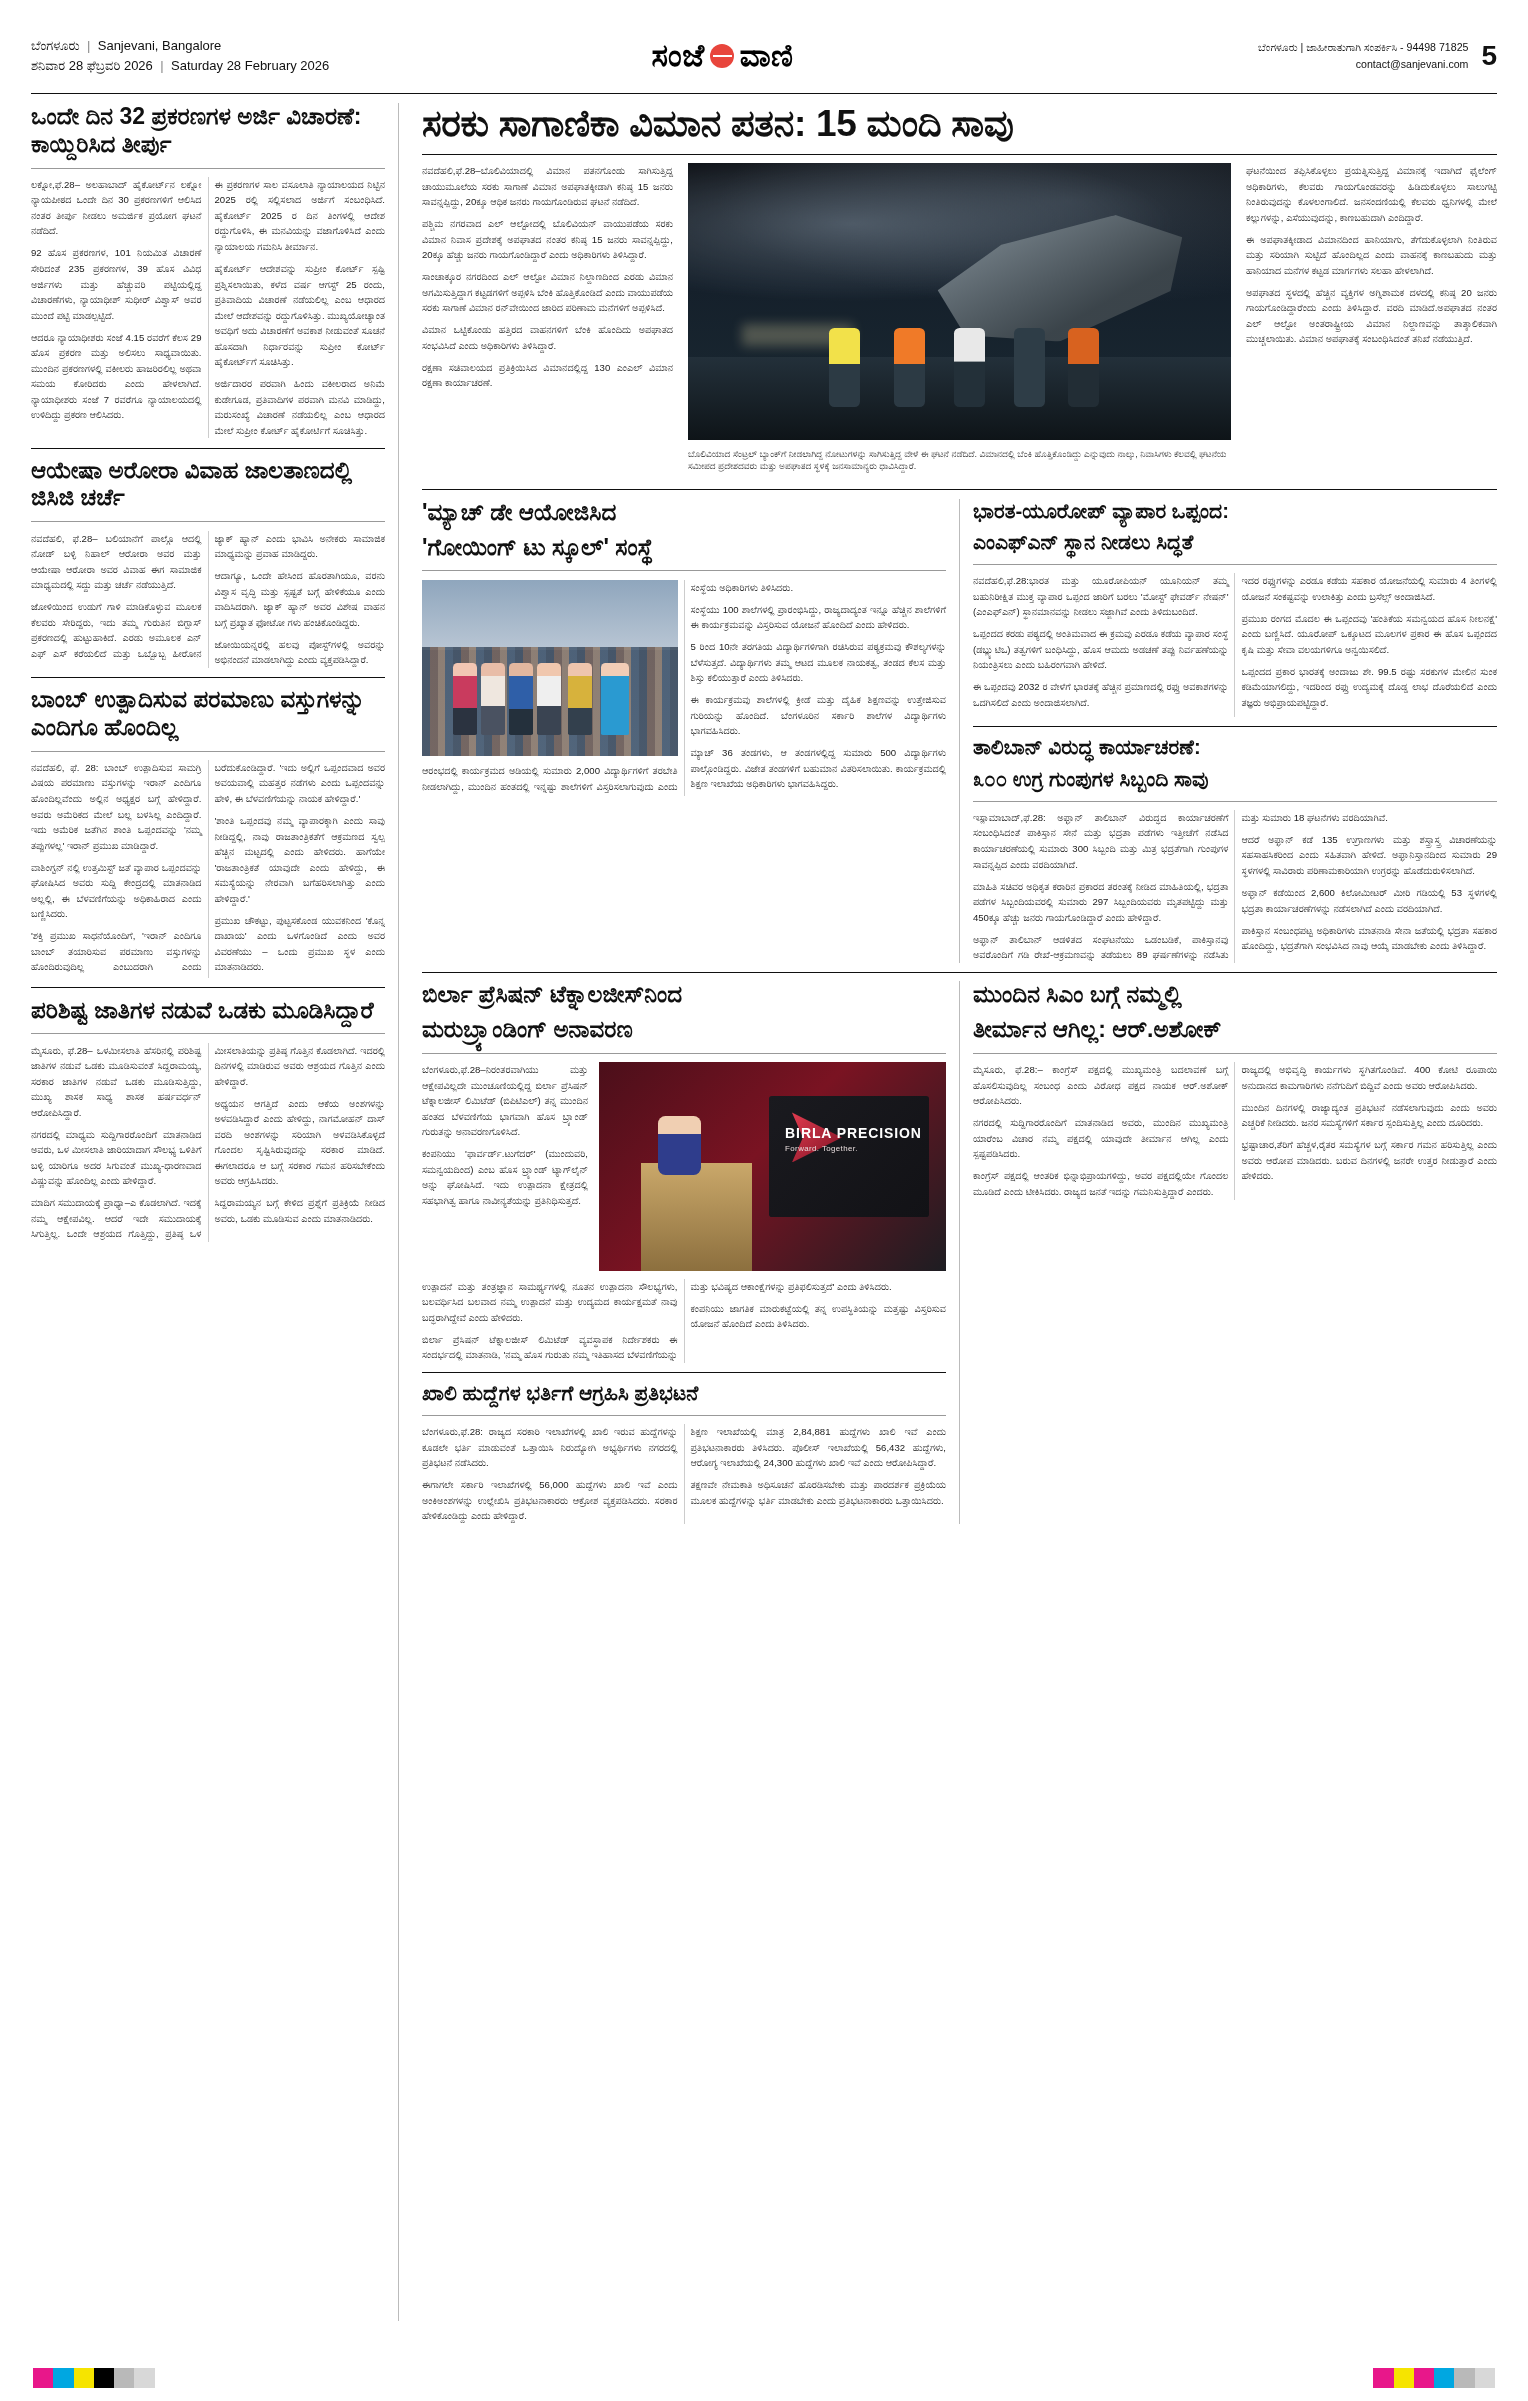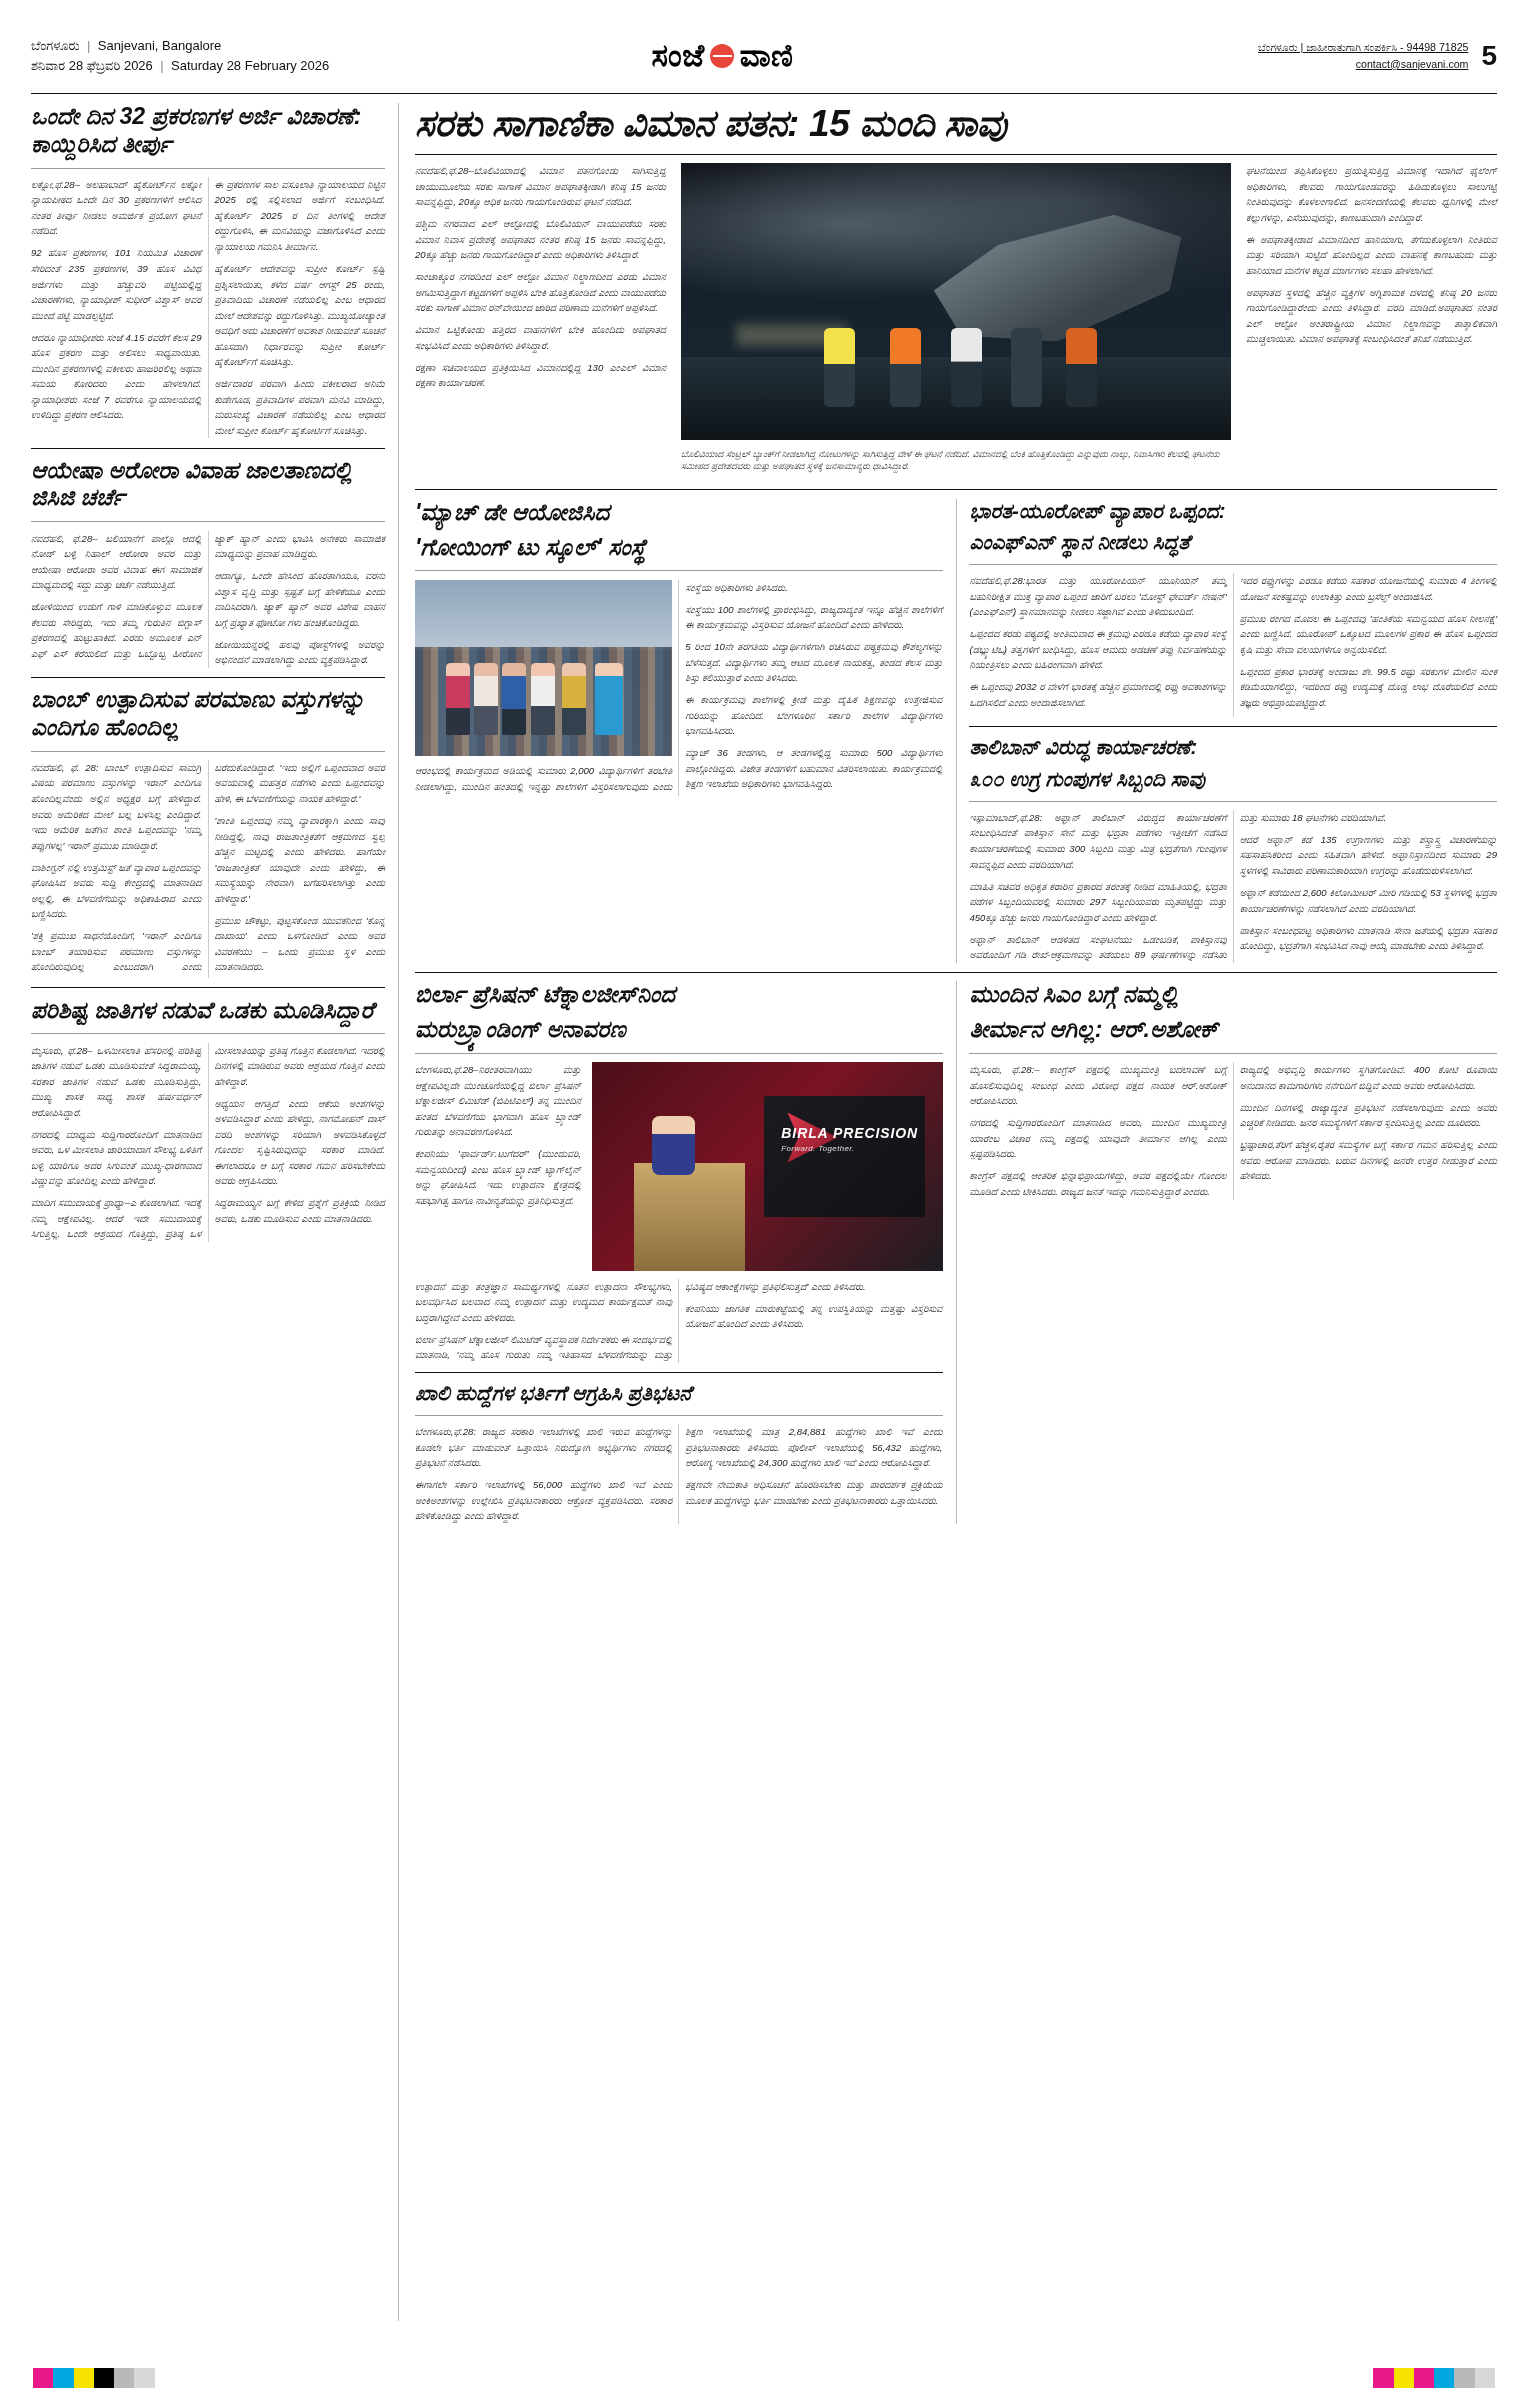--- a/index.html
+++ b/index.html
@@ -37,31 +37,30 @@
     display:flex; align-items:center; gap:5.5px; color:#000000;
   }
   .logo .globe {
     width: 24px; height: 24px; border-radius: 50%;
     background: #e8453c; display:inline-block; position:relative;
   }
   .logo .globe::after{
     content:""; position:absolute; left:2.8px; top:11px; width:18.5px; height:1.8px; background:#fff;
   }
   .mast-right { font-size: 10.6px; line-height:1.55; text-align:right; width: 388px; display:flex; align-items:center; justify-content:flex-end; gap:13px;}
-  .mast-right .txt { text-align:right;text-decoration:underline; }
+  .mast-right .txt { text-align:right; }
   .pageno { font-size: 28px; font-weight: bold; }
 
   
   .content {
     margin-top: 9.2px;
     display: grid;
     grid-template-columns: 368px 1fr;
-    gap: 1px;
+    gap: 8px;
     height: 2218px;
-    font-style: italic;
   }
   .colrule { border-right: 0.9px solid #bbb; }
 
   .leftcol { padding-right: 13px; border-right: 0.9px solid #bbb; }
   .rightcol { padding-left: 15px; }
 
   h1.banner {
     font-size: 37px;
     line-height: 1.12;
     margin: 0 0 9.2px 0;

